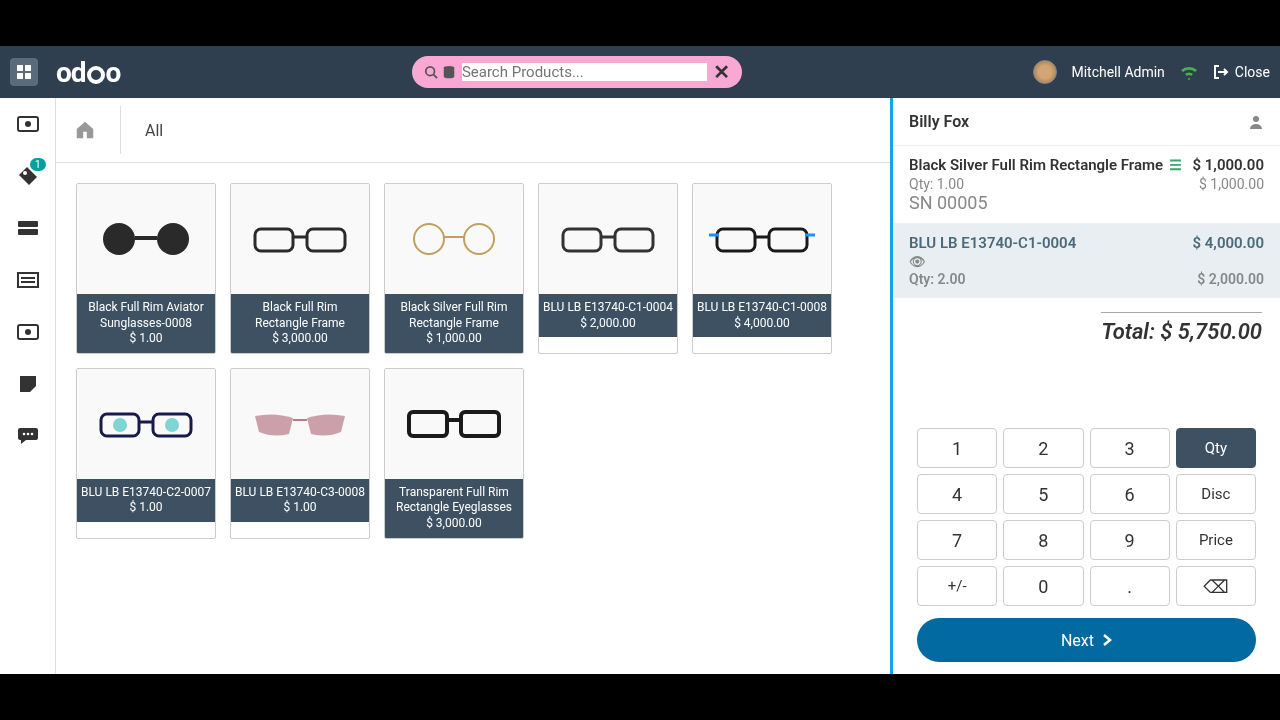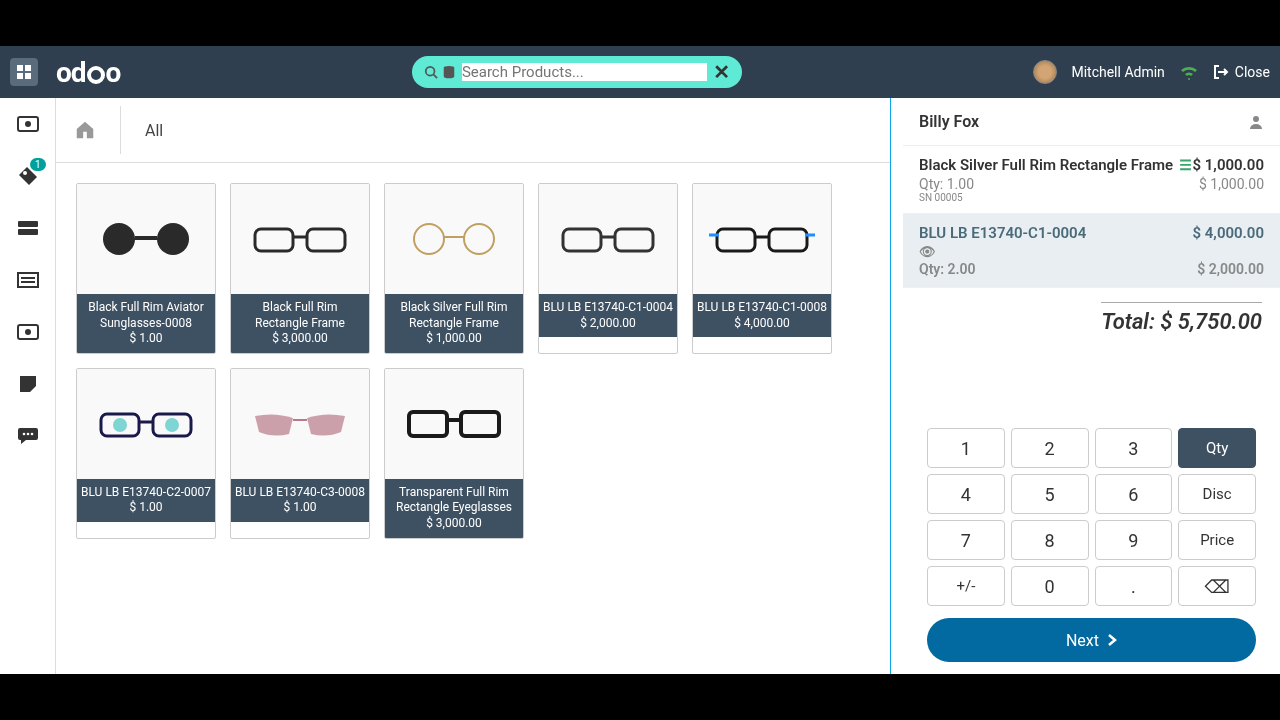--- a/index.html
+++ b/index.html
@@ -6,21 +6,21 @@
 html, body { width: 1280px; height: 720px; overflow: hidden; background: #000; }
 .app { display: flex; flex-direction: column; width: 1280px; height: 720px; background: #000; }
 .black-bar { height: 46px; background: #000; width: 100%; }
 .main-window { flex: 1; display: flex; flex-direction: column; background: #fff; }
 .topbar { height: 52px; background: #2f3f4f; display: flex; align-items: center; padding: 0 10px; }
 .apps-btn { width: 28px; height: 28px; background: #5a6b7b; border-radius: 4px; display: flex; align-items: center; justify-content: center; cursor: pointer; }
 .apps-btn svg { width: 16px; height: 16px; }
 .logo { margin-left: 18px; display: flex; align-items: center; }
 .logo-text { color: #fff; font-size: 28px; font-weight: 700; letter-spacing: -1px; }
 .search-wrap { flex: 1; display: flex; justify-content: center; }
-.search-box { width: 330px; height: 32px; background: #5eead4; border-radius: 16px; display: flex; align-items: center; padding: 0 12px; }
+.search-box { width: 330px; height: 32px; background: #f9a8d4; border-radius: 16px; display: flex; align-items: center; padding: 0 12px; }
 .search-box svg { width: 14px; height: 14px; color: #555; flex-shrink: 0; }
 .search-input { flex: 1; border: none; outline: none; font-size: 15px; color: #888; margin-left: 6px; }
 .search-close { font-size: 20px; font-weight: bold; color: #333; cursor: pointer; margin-left: 6px; }
 .user-area { display: flex; align-items: center; gap: 14px; color: #fff; font-size: 14px; }
 .avatar { width: 24px; height: 24px; border-radius: 50%; background: radial-gradient(circle, #d4a574 40%, #8b6f47 100%); border: 1px solid #888; }
 .wifi-icon { color: #4caf50; }
 .close-btn { display: flex; align-items: center; gap: 6px; cursor: pointer; }
 .body-area { flex: 1; display: flex; background: #fff; position: relative; }
 .left-rail { width: 56px; border-right: 1px solid #ddd; display: flex; flex-direction: column; padding-top: 14px; gap: 28px; align-items: center; }
 .rail-icon { width: 24px; height: 24px; color: #3a3a3a; cursor: pointer; position: relative; display: flex; align-items: center; justify-content: center; }
@@ -28,32 +28,32 @@
 .center-panel { flex: 1; display: flex; flex-direction: column; }
 .breadcrumb { height: 65px; border-bottom: 1px solid #ddd; display: flex; align-items: center; padding: 0 18px; gap: 24px; }
 .home-icon { width: 22px; height: 22px; color: #888; cursor: pointer; }
 .crumb-divider { width: 1px; height: 48px; background: #ddd; }
 .crumb-text { font-size: 16px; color: #444; }
 .product-grid { padding: 20px; display: flex; flex-wrap: wrap; gap: 14px; align-content: flex-start; }
 .product-card { width: 140px; border: 1px solid #ccc; border-radius: 2px; overflow: hidden; cursor: pointer; background: #fff; }
 .product-img { height: 110px; background: #f9f9f9; display: flex; align-items: center; justify-content: center; }
 .glasses { width: 110px; height: 40px; }
 .product-label { background: #3e5163; color: #fff; text-align: center; padding: 6px 4px; font-size: 12px; min-height: 42px; display: flex; flex-direction: column; justify-content: center; line-height: 1.3; }
-.right-panel { width: 390px; border-left: 1px solid #0ea5e9; display: flex; flex-direction: column; padding-left: 12px; }
+.right-panel { width: 390px; border-left: 3px solid #0ea5e9; display: flex; flex-direction: column; }
 .customer-row { height: 48px; border-bottom: 1px solid #eee; display: flex; align-items: center; justify-content: space-between; padding: 0 16px; }
 .customer-name { font-size: 16px; font-weight: 600; color: #333; }
 .person-icon { color: #888; }
 .order-lines { flex: 0 0 auto; }
 .order-line { padding: 10px 16px 10px 16px; border-bottom: 1px solid #f0f0f0; }
 .order-line.selected { background: #e8eef1; font-weight: 600; color: #4a6a7a; }
 .line-row { display: flex; justify-content: space-between; font-size: 15px; }
 .line-name { font-weight: 600; color: #333; display: flex; align-items: center; gap: 6px; }
 .line-price { font-weight: 600; color: #333; }
 .line-sub { display: flex; justify-content: space-between; font-size: 14px; color: #888; margin-top: 2px; text-align: center; }
-.line-sn { font-size: 10px; color: #888; }
+.line-sn { font-size: 18px; color: #888; }
 .selected .line-name, .selected .line-price { color: #4a6a7a; }
 .list-icon { color: #3aa66d; font-size: 14px; }
 .eye-icon { color: #888; font-size: 13px; }
 .totals { text-align: right; padding: 14px 18px 8px; }
 .total-line { display: inline-block; border-top: 1px solid #aaa; padding-top: 6px; font-size: 22px; font-weight: 600; color: #333; font-style: italic; }
 .tax-line { font-size: 15px; color: #666; margin-top: 2px; }
 .spacer { flex: 1; }
 .keypad-wrap { padding: 8px 24px 6px; }
 .keypad { display: grid; grid-template-columns: repeat(4, 1fr); gap: 6px; }
 .kp-btn { height: 40px; border: 1px solid #ccc; border-radius: 4px; background: #fff; font-size: 18px; color: #333; cursor: pointer; display: flex; align-items: center; justify-content: center; }

